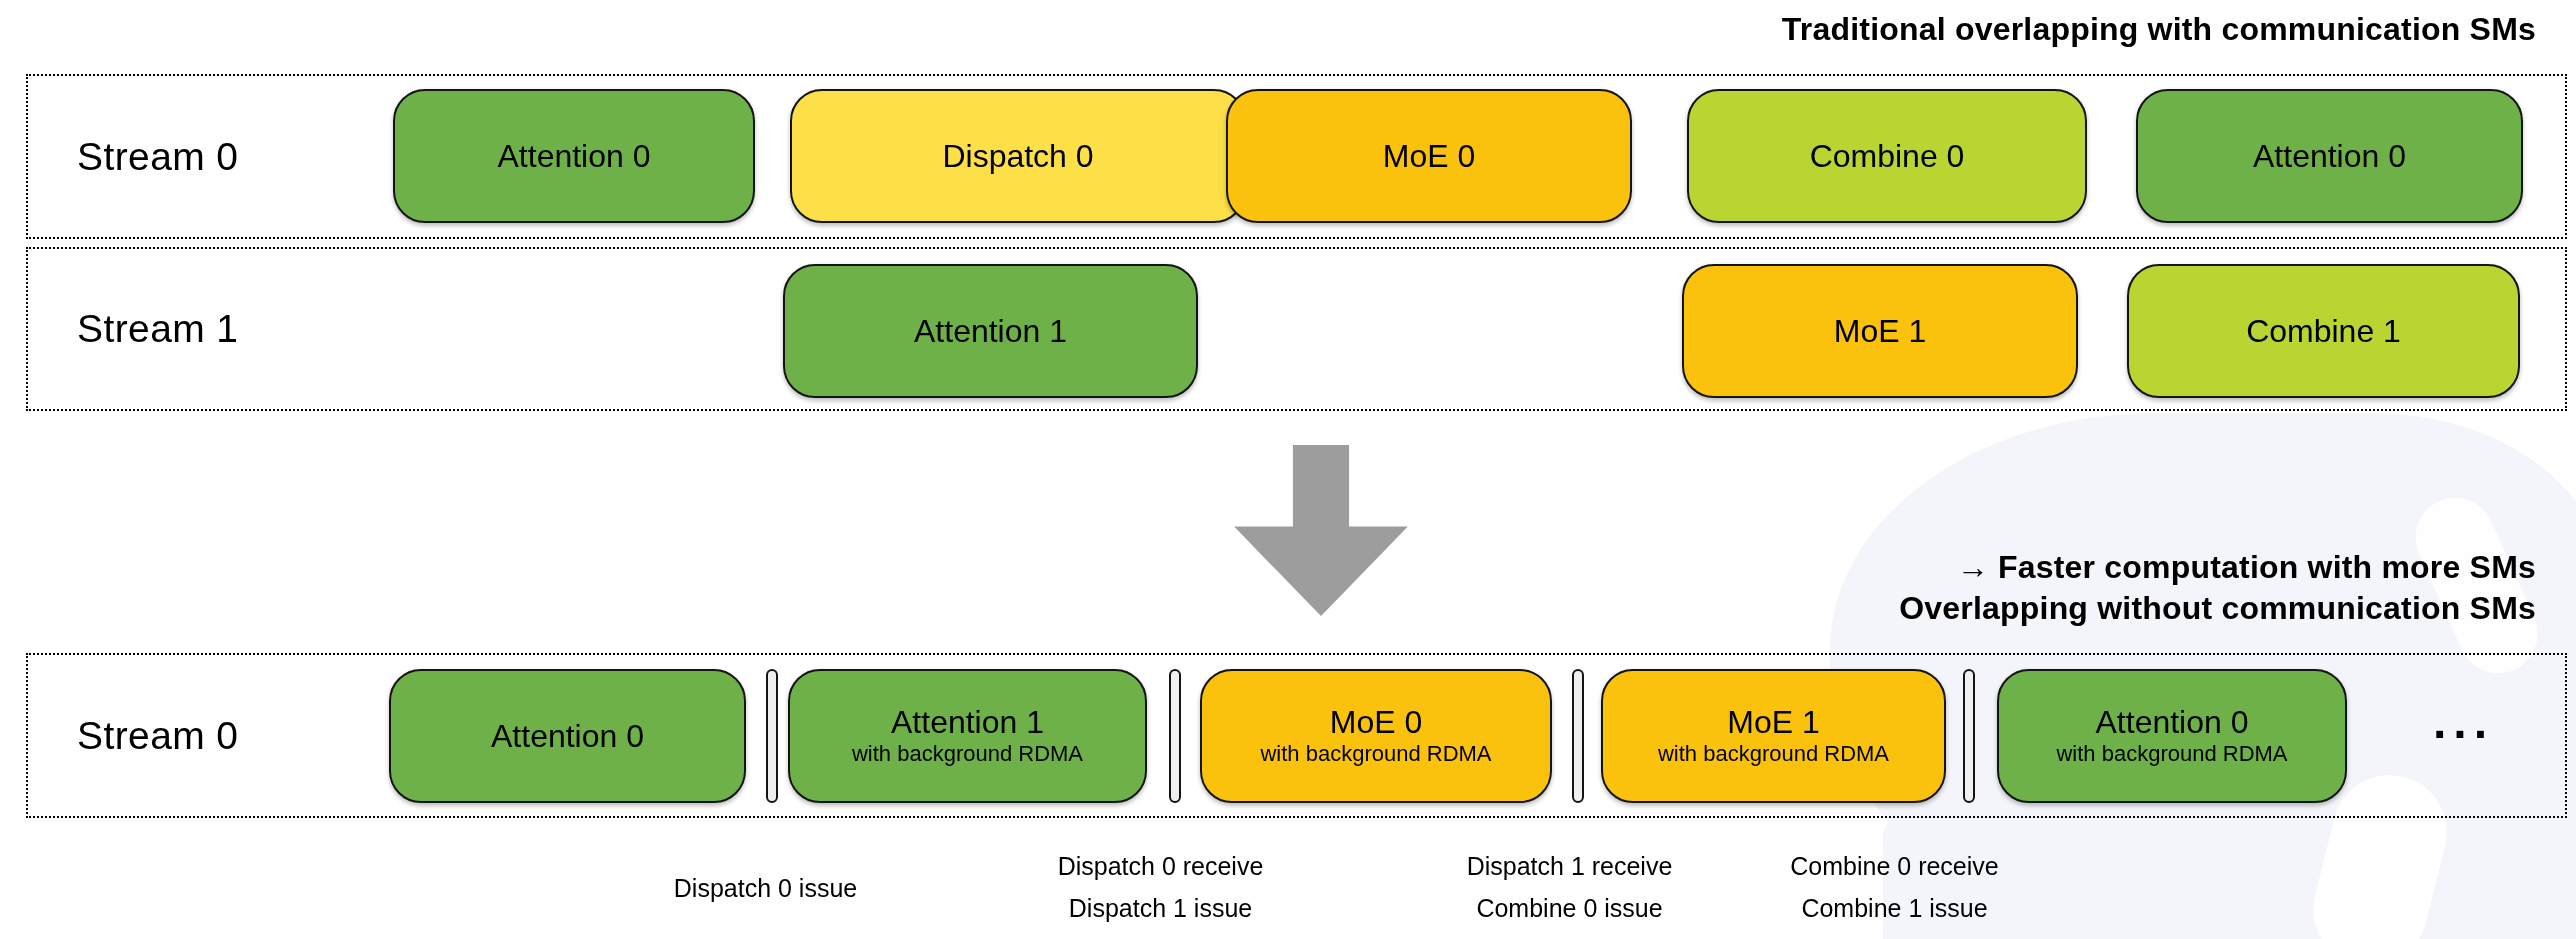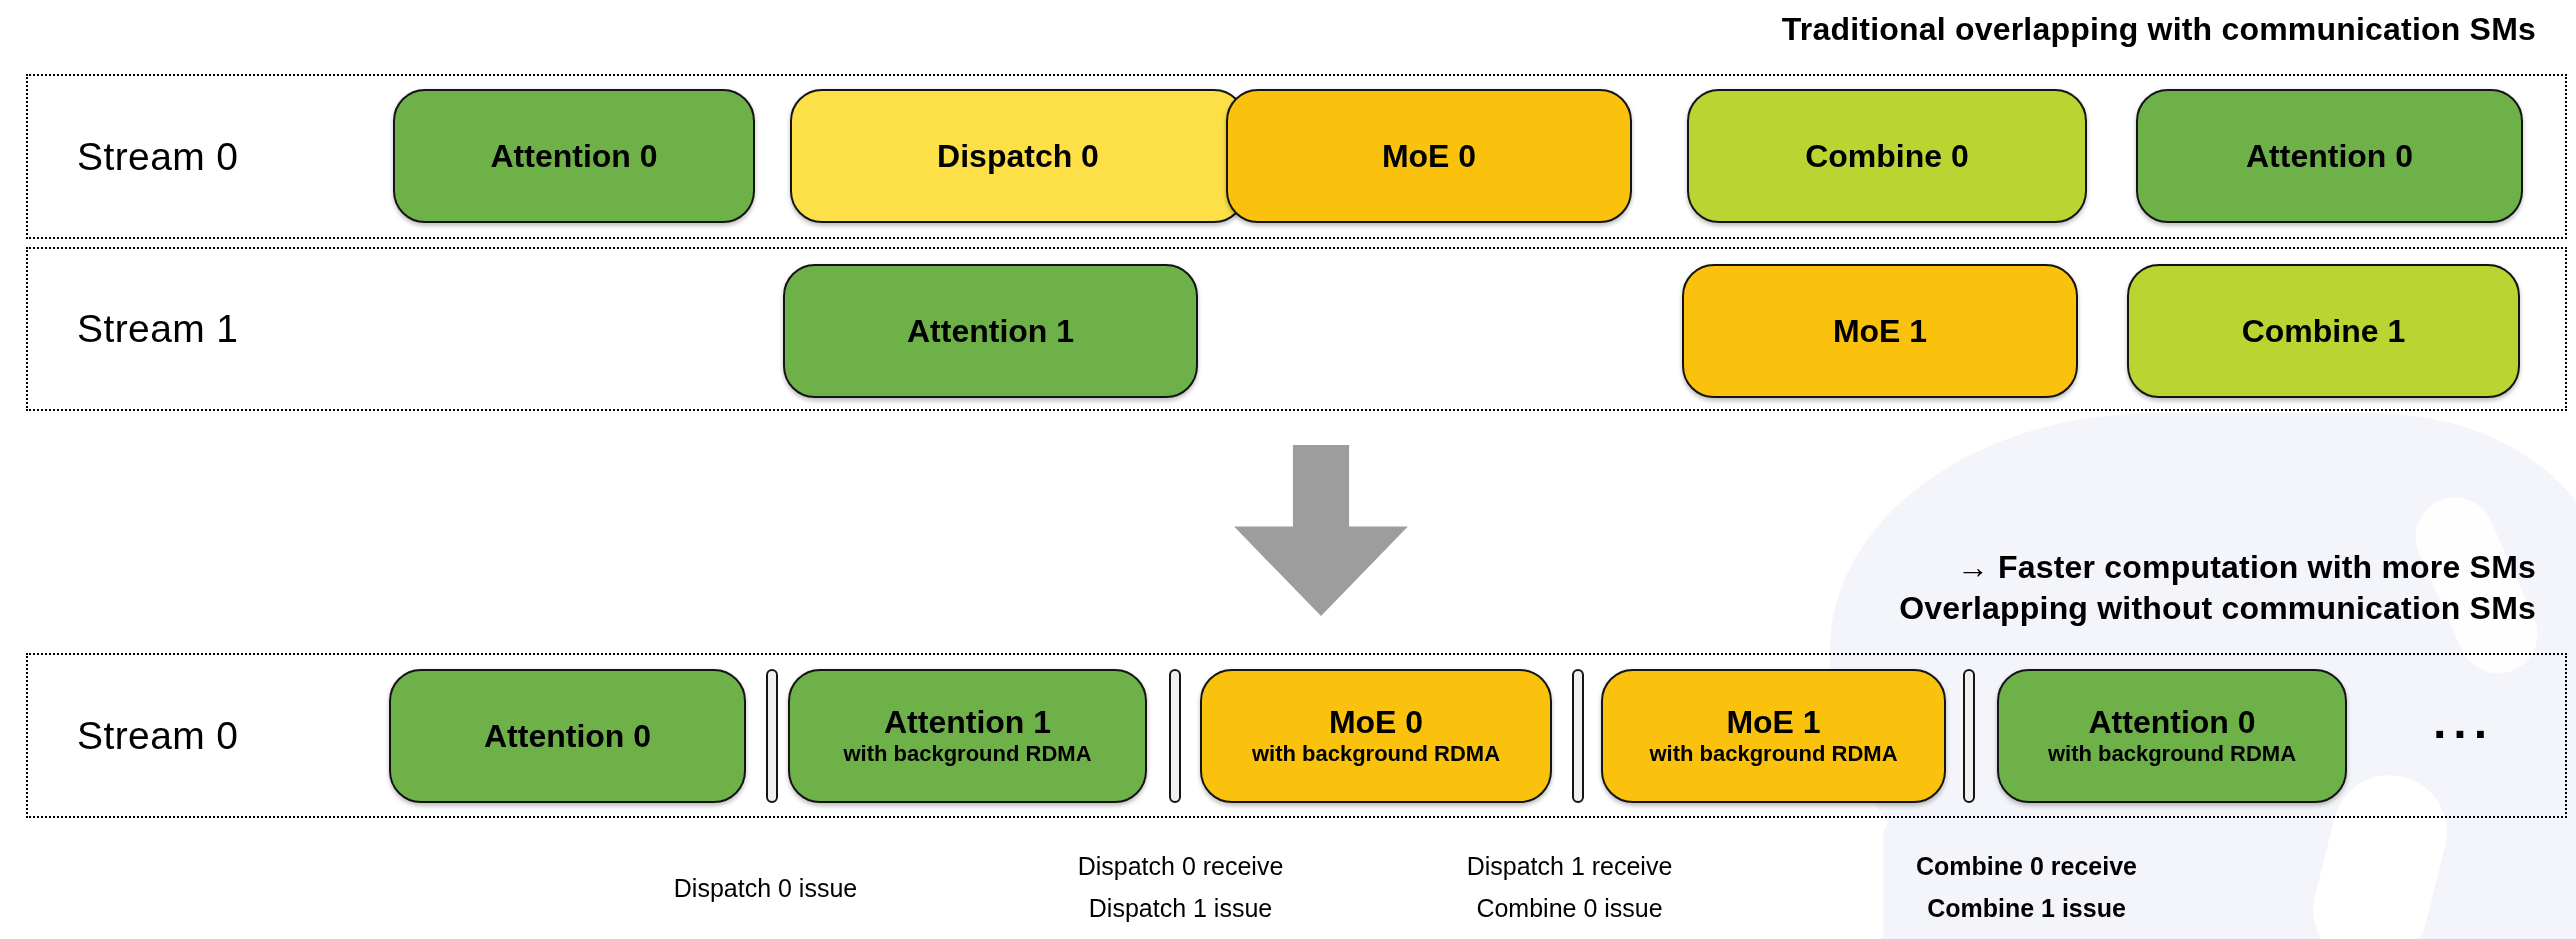--- a/index.html
+++ b/index.html
@@ -34,21 +34,20 @@
   .sl3{top:653px;height:165px;}
   
   .blk{
     position:absolute;
     height:134px;
     border:2.6px solid #141414;
     border-radius:32px;
     display:flex;flex-direction:column;align-items:center;justify-content:center;
     box-shadow:0 2.6px 4.4px rgba(0,0,0,.25);
     text-align:center;
-    font-weight:bold;
   }
   .blk .lbl{font-size:32px;line-height:35px;}
   .blk .sub{font-size:22px;line-height:26px;margin-top:1px;}
   .r1{top:89px;}
   .r2{top:264px;}
   .r3{top:669px;}
   
   .sep{
     position:absolute;top:669px;width:12.3px;height:134px;
     border:2.6px solid #141414;border-radius:7px;
@@ -68,23 +67,23 @@
     position:absolute;left:2402px;top:695px;width:123px;height:79px;
     display:flex;align-items:center;justify-content:center;
     font-size:48px;font-weight:700;letter-spacing:4.4px;
   }
   
   .ann{
     position:absolute;width:405px;text-align:center;
     font-size:25px;line-height:42px;
   }
   .ann-1{left:563px;top:867px;}
-  .ann-2{left:978px;top:845px;text-align:center;}
+  .ann-2{left:958px;top:845px;text-align:center;}
   .ann-3{left:1367px;top:845px;}
-  .ann-4{left:1824px;top:845px;font-weight:bold;}
+  .ann-4{left:1692px;top:845px;}
 </style>
 </head>
 <body>
 
 <div class="canvas">
 
   <div class="layer">
     <div class="blob blob-a"></div>
     <div class="blob blob-b"></div>
     <div class="swirl swirl-a"></div>

